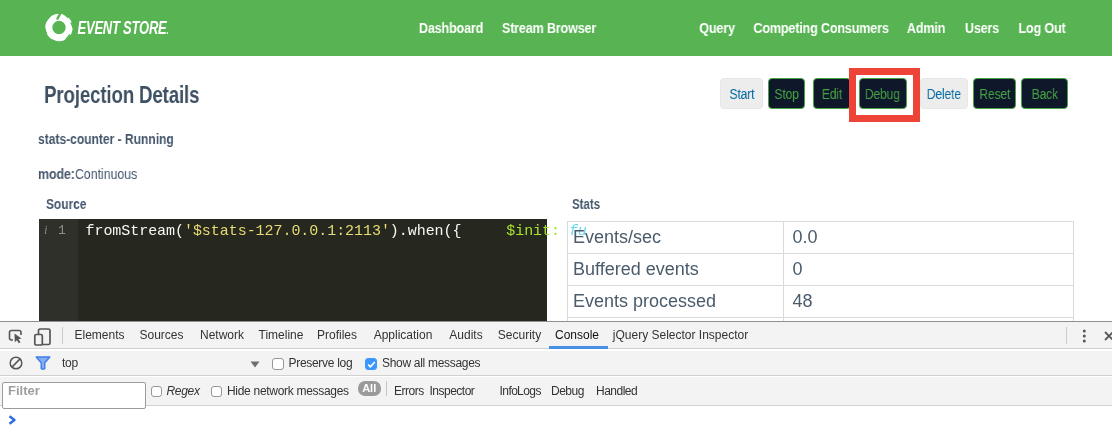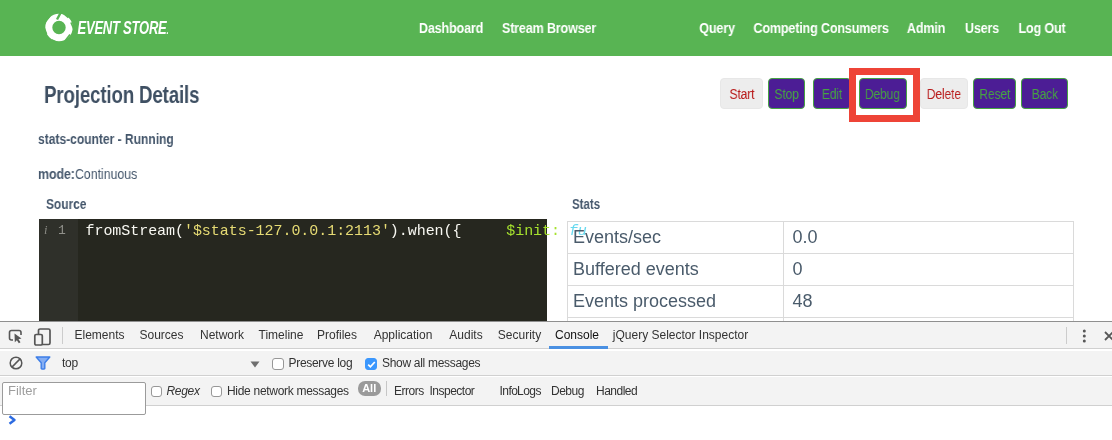--- a/index.html
+++ b/index.html
@@ -12,24 +12,24 @@
 .navitem { position:absolute; top:0; height:56px; line-height:56px; color:#fff;
   font-size:14px; font-weight:bold; letter-spacing:-0.2px; transform:translateX(-50%) scaleX(0.9); white-space:nowrap; will-change:transform; }
 #pill { position:absolute; left:607px; top:12px; width:80px; height:32px; background:#2f9722;
   border-radius:4px; color:#fff; font-size:13px; font-weight:bold; letter-spacing:-0.4px;
   text-align:center; line-height:32px; }
 
 
 #h1 { position:absolute; left:44px; top:81px; font-size:24px; font-weight:bold;
   color:#3f5063; letter-spacing:-0.2px; transform:scaleX(0.78); transform-origin:0 0; will-change:transform; }
 .btn { position:absolute; top:77.5px; height:31.5px; border:1px solid #46a343; border-radius:4px;
-  background:#4c1d95; color:#46a343; font-size:15.5px; letter-spacing:-0.2px; text-align:center;
+  background:#0f172a; color:#46a343; font-size:15.5px; letter-spacing:-0.2px; text-align:center;
   line-height:29.5px; }
 .btn span { display:inline-block; transform:scaleX(0.78); will-change:transform; }
-.btn.dis { border:1px solid #e7e7e7; background:#ededed; color:#b91c1c; line-height:29.5px; }
+.btn.dis { border:1px solid #e7e7e7; background:#ededed; color:#0369a1; line-height:29.5px; }
 #redbox { position:absolute; left:849px; top:67.5px; width:71px; height:54px;
   border:7px solid #ee4437; }
 
 
 .meta { position:absolute; color:#44566b; font-size:14px; will-change:transform; }
 .b { font-weight:bold; }
 
 
 #editor { position:absolute; left:38.5px; top:218.6px; width:508.5px; height:103px;
   background:#26271f; overflow:hidden; }
@@ -48,22 +48,22 @@
 #dt { position:absolute; left:0; top:321.2px; width:1112px; height:118.7px; background:#fff; border-top:1.2px solid #8f8f8f; }
 #dtrow1 { position:absolute; left:0; top:0; width:1112px; height:26.5px; background:#f3f3f3; border-bottom:1px solid #d0d0d0; }
 #dtrow2 { position:absolute; left:0; top:28.5px; width:1112px; height:25.2px; background:#f3f3f3; border-bottom:1px solid #d0d0d0; }
 #dtrow3 { position:absolute; left:0; top:54.7px; width:1112px; height:29px; background:#f3f3f3; border-bottom:1px solid #d0d0d0; }
 .tab { position:absolute; top:0; height:26px; line-height:26px; font-size:12px; color:#333;
   transform:translateX(-50%); white-space:nowrap; }
 .vsep { position:absolute; width:1px; background:#ccc; }
 .dtxt { font-size:12px; color:#333; position:absolute; letter-spacing:-0.3px; white-space:nowrap; }
 .cbx { position:absolute; width:12.5px; height:12.5px; border:1px solid #979797; border-radius:3px; background:#fff; }
 .cbx.chk { background:#3b97fd; border-color:#3b97fd; }
-#filterin { position:absolute; left:2px; top:4.8px; width:144px; height:33px; background:#fff;
-  border:1px solid #9b9b9b; border-radius:2px; color:#9e9e9e; font-size:13px; line-height:16px; padding-left:5px; }
+#filterin { position:absolute; left:2px; top:4.8px; width:144px; height:27px; background:#fff;
+  border:1px solid #9b9b9b; border-radius:2px; color:#9e9e9e; font-size:13px; line-height:16px; padding-left:5px;font-weight:bold; }
 #allpill { position:absolute; left:357.7px; top:4.5px; width:23px; height:14.2px; background:#9a9a9a;
   border-radius:7.1px; color:#fff; font-size:11px; font-weight:bold; text-align:center; line-height:14.2px; }
 </style>
 </head>
 <body>
 
 <div id="nav">
   <svg class="abs" style="left:44px;top:11px;will-change:transform" width="126" height="34" viewBox="0 0 126 34">
     <g transform="translate(15,16.5)">
       <circle r="10.2" fill="none" stroke="#fff" stroke-width="7"></circle>

